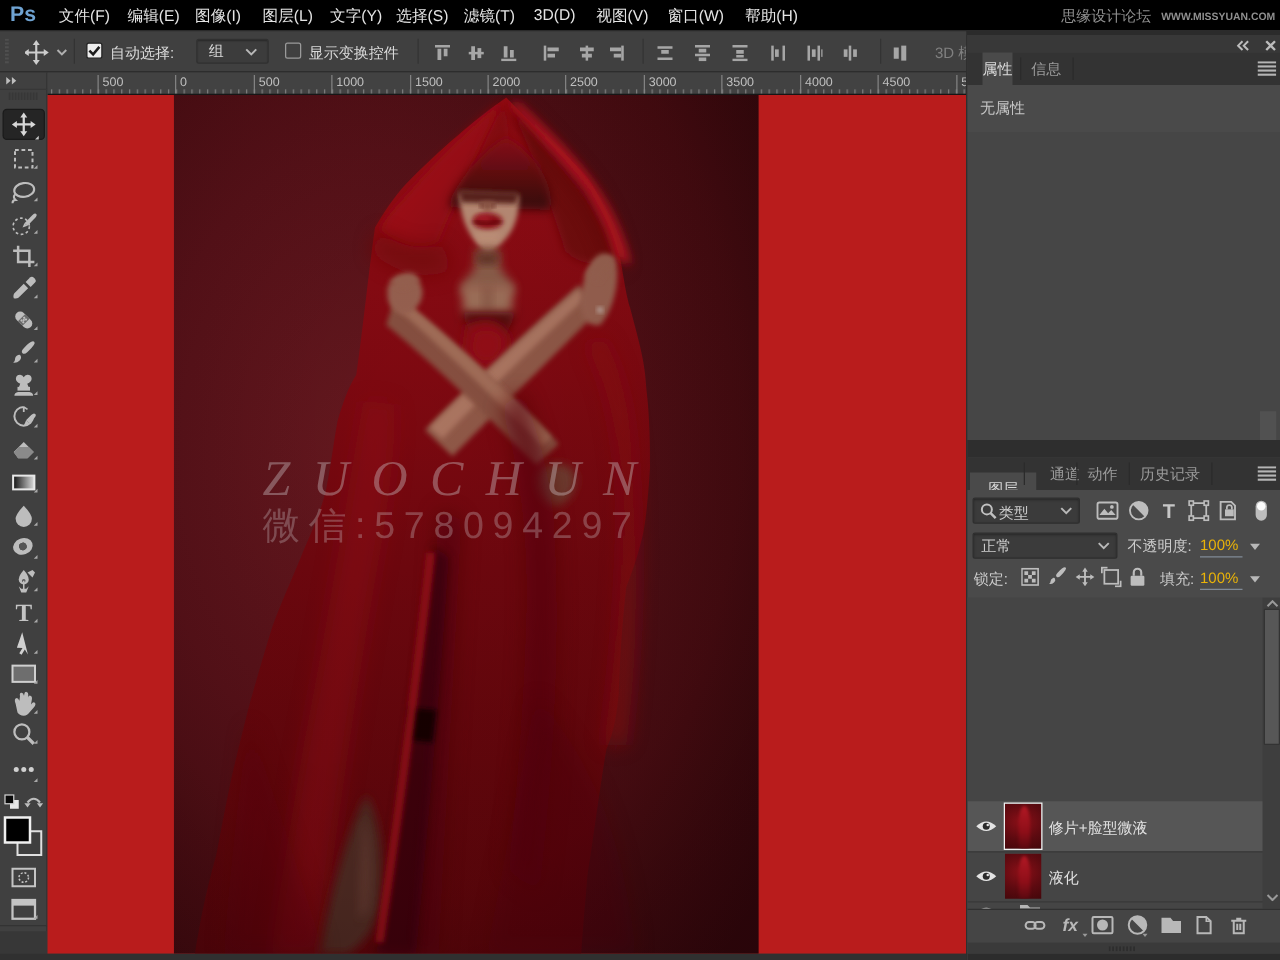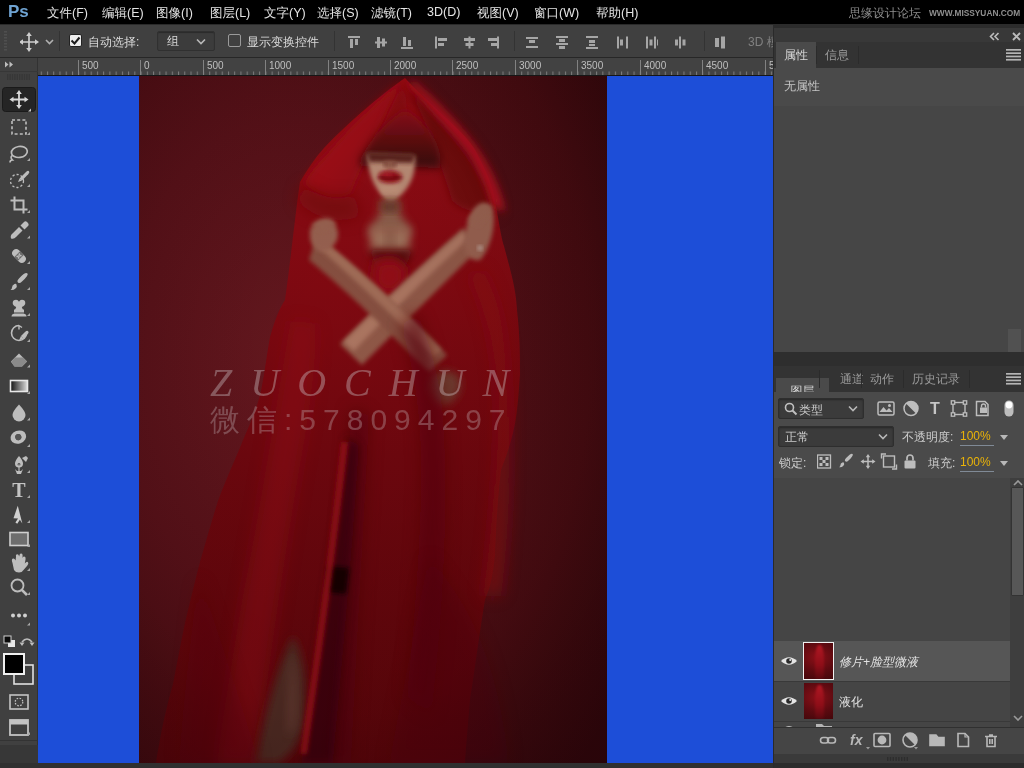--- a/index.html
+++ b/index.html
@@ -18,21 +18,21 @@
 .opttext { top:9px; font-size:12px; color:#dadada; }
 .cbx { width:13px; height:13px; top:9px; background:#ededed; border:1px solid #222; border-radius:2px; }
 .cbx.empty { background:#404040; border:1px solid #9a9a9a; }
 #grpdd { left:157px; top:6px; width:58px; height:20px; background:#3c3c3c; border:1px solid #303030; border-radius:2px; box-shadow:inset 0 1px 1px rgba(0,0,0,0.3); color:#d6d6d6; font-size:12px; line-height:19px; padding-left:9px; }
 .varrow { width:0; height:0; border-left:4px solid transparent; border-right:4px solid transparent; border-top:5px solid #b8b8b8; }
 
 #toolbar { left:0; top:58px; width:38px; height:687px; background:#404040; border-right:1px solid #323232; }
 
 #ruler { left:38px; top:58px; width:735px; height:18px; background:#424242; }
 
-#paste { left:38px; top:76px; width:735px; height:687px; background:#1d4ed8; }
+#paste { left:38px; top:76px; width:735px; height:687px; background:#b91c1c; }
 #canvasimg { left:101px; top:0px; width:468px; height:687px; }
 #bottomstrip { left:0px; top:763px; width:773px; height:5px; background:#303030; }
 
 #rightcol { left:773px; top:28px; width:251px; height:740px; background:#424242; border-left:1px solid #2a2a2a; }
 .tabrow { left:0; width:251px; height:26px; background:#333333; }
 .tab { top:0; height:26px; font-size:12px; color:#9b9b9b; line-height:26px; text-align:center; }
 .tab.active { background:#4a4a4a; color:#dadada; }
 .ddbox { background:#3b3b3b; border:1px solid #2e2e2e; border-radius:2px; box-shadow:inset 0 1px 2px rgba(0,0,0,0.35); color:#d2d2d2; font-size:12px; }
 .val { color:#eab308; font-size:12px; }
 .lbl { font-size:12px; color:#cccccc; }
@@ -550,21 +550,21 @@
 
   <div style="position:absolute; left:773px; top:24px; width:251px; height:4px; background:#2b2b2b;"></div>
   <div id="rightcol">
 
     <div style="left:0; top:0; width:251px; height:14px; background:#383838;"></div>
     <svg style="left:215px; top:3.5px;" width="34" height="9" viewBox="0 0 34 9">
       <path d="M5 1 L1.5 4.5 L5 8 M9.5 1 L6 4.5 L9.5 8" stroke="#bcbcbc" stroke-width="1.6" fill="none"></path>
       <path d="M24 1 L31 8 M31 1 L24 8" stroke="#bcbcbc" stroke-width="1.9" fill="none"></path>
     </svg>
     <div class="tabrow" style="top:14px;"></div>
-    <div class="tab active" style="left:2px; top:14px; width:40px;">属性</div>
+    <div class="tab active" style="left:12px; top:14px; width:24px;">属性</div>
     <div class="tab" style="left:42px; top:14px; width:42px;">信息</div>
     <div style="left:42px; top:18px; width:1px; height:18px; background:#2b2b2b;"></div>
     <div style="left:84px; top:18px; width:1px; height:18px; background:#2b2b2b;"></div>
     <svg style="left:232px; top:21px;" width="15" height="12">
         <g fill="#b5b5b5">
           <rect x="0" y="0" width="15" height="1.7"></rect>
           <rect x="0" y="3.3" width="15" height="1.7"></rect>
           <rect x="0" y="6.6" width="15" height="1.7"></rect>
           <rect x="0" y="9.9" width="15" height="1.7"></rect>
         </g>
@@ -709,21 +709,21 @@
       <svg style="left:6px; top:246px;" width="18" height="12" viewBox="0 0 18 12">
           <path d="M1 6 Q9 -1.5 17 6 Q9 13.5 1 6 Z" fill="#e4e4e4"></path>
           <circle cx="9" cy="6" r="2.8" fill="#2b2b2b"></circle>
         </svg>
 
       <div class="thumb" style="left:30px; top:165px; width:29px; height:36px; outline:1.5px solid #f0f0f0;"></div>
       <div class="thumb" style="left:30px; top:205px; width:29px; height:36px;"></div>
       <svg style="left:42px; top:246px;" width="16" height="12" viewBox="0 0 16 12">
           <path d="M0 0 L6 0 L8 2 L16 2 L16 12 L0 12 Z" fill="#b5b5b5"></path>
         </svg>
-      <div class="ltext" style="left:65px; top:176px;font-style:italic;">修片+脸型微液</div>
+      <div class="ltext" style="left:65px; top:176px;">修片+脸型微液</div>
       <div class="ltext" style="left:65px; top:216px;">液化</div>
 
       <div style="left:236px; top:0; width:15px; height:249px; background:#3e3e3e;"></div>
       <div style="left:237px; top:9px; width:13px; height:109px; background:#575757; border:1px solid #333; border-radius:1px;"></div>
       <svg style="left:239px; top:2px;" width="10" height="6">
           <path d="M1 5 L5 1 L9 5" stroke="#9a9a9a" stroke-width="1.6" fill="none"></path>
         </svg>
       <svg style="left:239px; top:237px;" width="10" height="6">
           <path d="M1 1 L5 5 L9 1" stroke="#9a9a9a" stroke-width="1.6" fill="none"></path>
         </svg>

